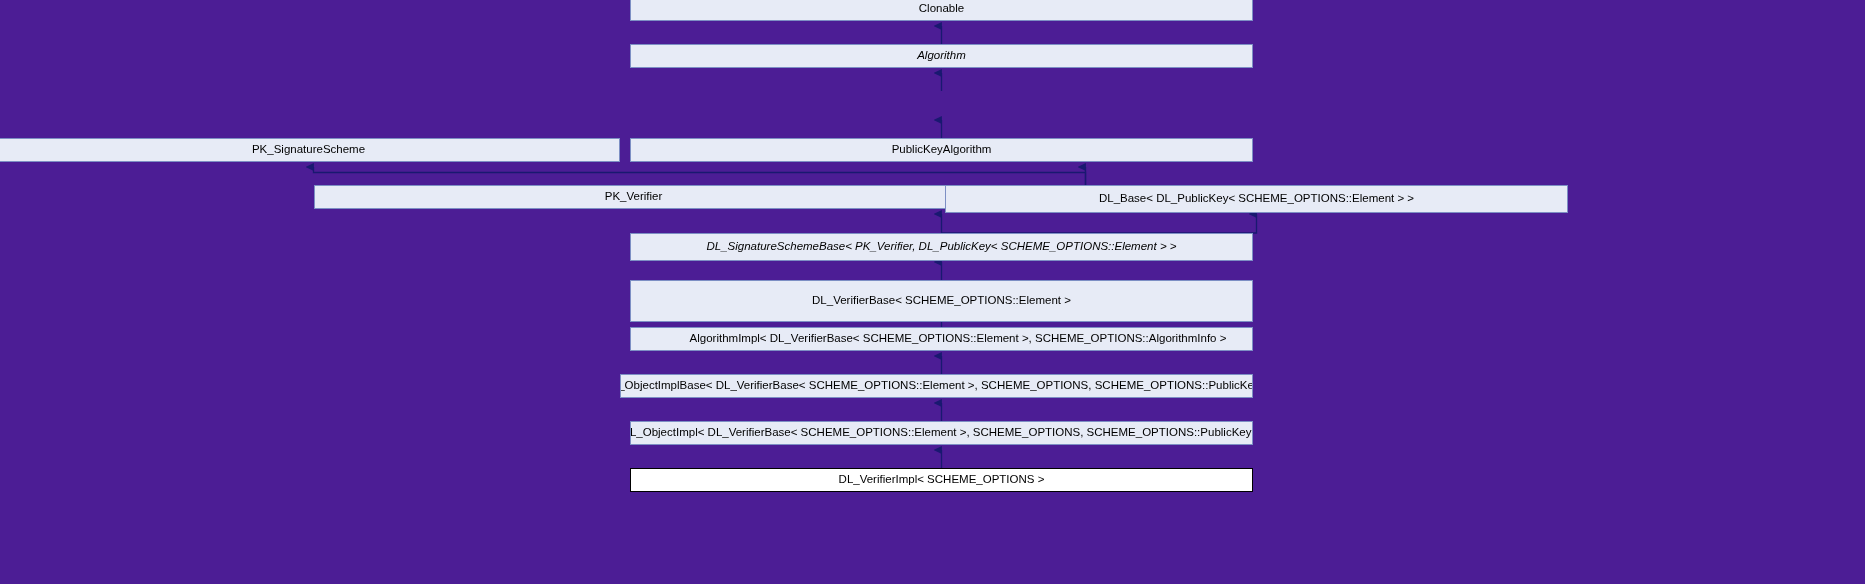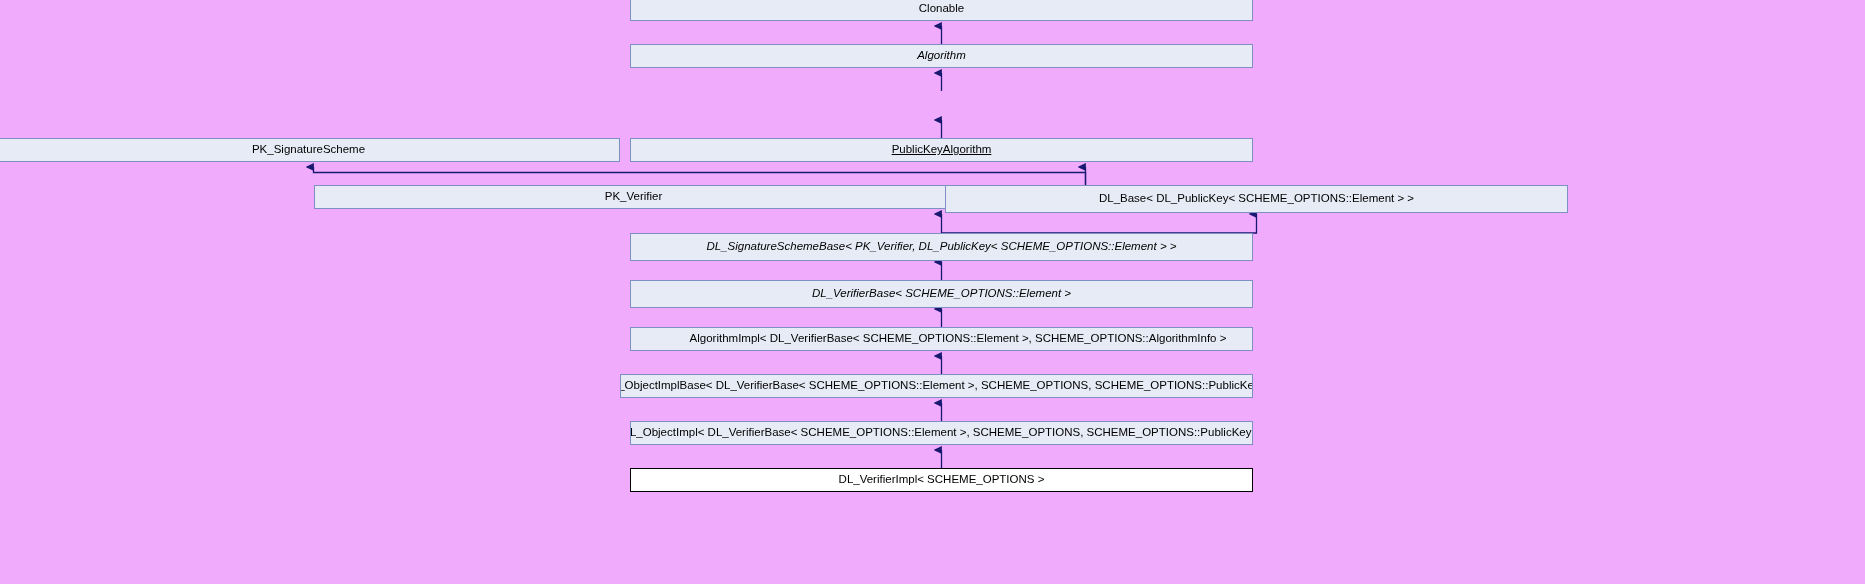--- a/index.html
+++ b/index.html
@@ -5,21 +5,21 @@
 <style>
   html, body {
     margin: 0;
     padding: 0;
     background: #ffffff;
   }
   #diagram {
     position: relative;
     width: 1865px;
     height: 584px;
-    background: #f0abfc;
+    background: #4c1d95;
     font-family: "Liberation Sans", sans-serif;
     overflow: hidden;
   }
   #edges {
     position: absolute;
     left: 0;
     top: 0;
     width: 1865px;
     height: 584px;
     pointer-events: none;
@@ -93,37 +93,37 @@
 
   <div class="node" style="left:630px; top:44px; width:623px; height:24px;font-style:italic;">
     <span class="node-label">Algorithm</span>
   </div>
 
 
   <div class="node" style="left:-3px; top:138px; width:623px; height:24px;">
     <span class="node-label">PK_SignatureScheme</span>
   </div>
 
-  <div class="node" style="left:630px; top:138px; width:623px; height:24px;text-decoration:underline;">
+  <div class="node" style="left:630px; top:138px; width:623px; height:24px;">
     <span class="node-label">PublicKeyAlgorithm</span>
   </div>
 
   <div class="node" style="left:314px; top:185px; width:639px; height:24px;">
     <span class="node-label">PK_Verifier</span>
   </div>
 
   <div class="node" style="left:945px; top:185px; width:623px; height:28px;">
     <span class="node-label">DL_Base&lt; DL_PublicKey&lt; SCHEME_OPTIONS::Element &gt; &gt;</span>
   </div>
 
   <div class="node" style="left:630px; top:233px; width:623px; height:28px;font-style:italic;">
     <span class="node-label">DL_SignatureSchemeBase&lt; PK_Verifier, DL_PublicKey&lt; SCHEME_OPTIONS::Element &gt; &gt;</span>
   </div>
 
-  <div class="node" style="left:630px; top:280px; width:623px; height:28px;font-style:italic;">
+  <div class="node" style="left:630px; top:280px; width:623px; height:42px;">
     <span class="node-label">DL_VerifierBase&lt; SCHEME_OPTIONS::Element &gt;</span>
   </div>
 
   <div class="node" style="left:630px; top:327px; width:623px; height:24px;padding-left:33px;">
     <span class="node-label">AlgorithmImpl&lt; DL_VerifierBase&lt; SCHEME_OPTIONS::Element &gt;, SCHEME_OPTIONS::AlgorithmInfo &gt;</span>
   </div>
 
   <div class="node" style="left:620px; top:374px; width:633px; height:24px;">
     <span class="node-label">DL_ObjectImplBase&lt; DL_VerifierBase&lt; SCHEME_OPTIONS::Element &gt;, SCHEME_OPTIONS, SCHEME_OPTIONS::PublicKey &gt;</span>
   </div>

